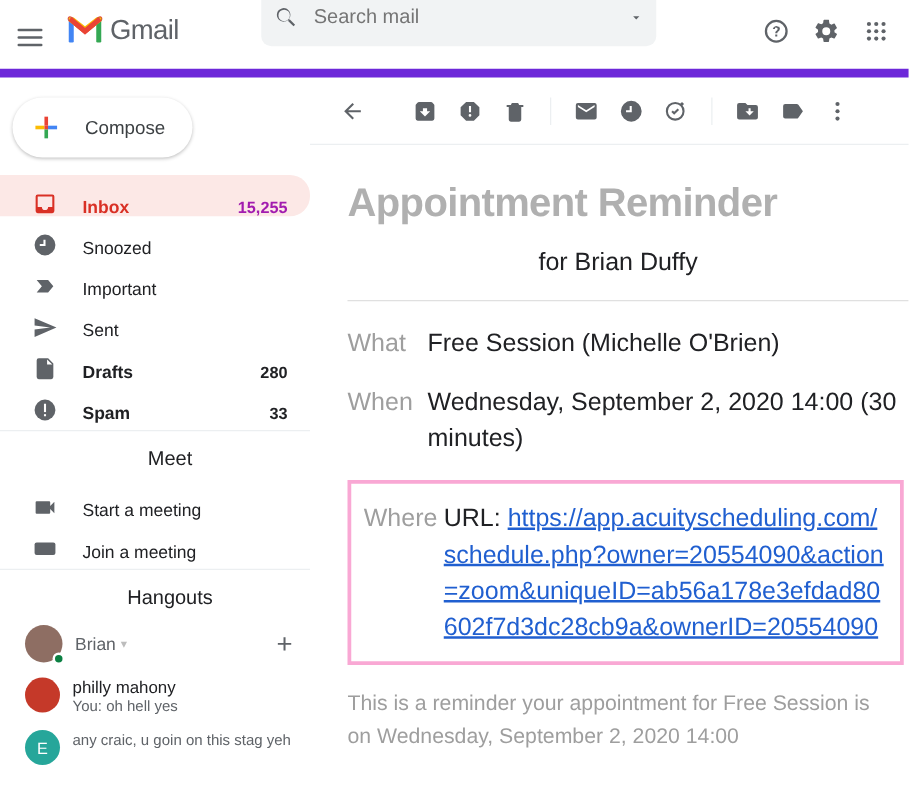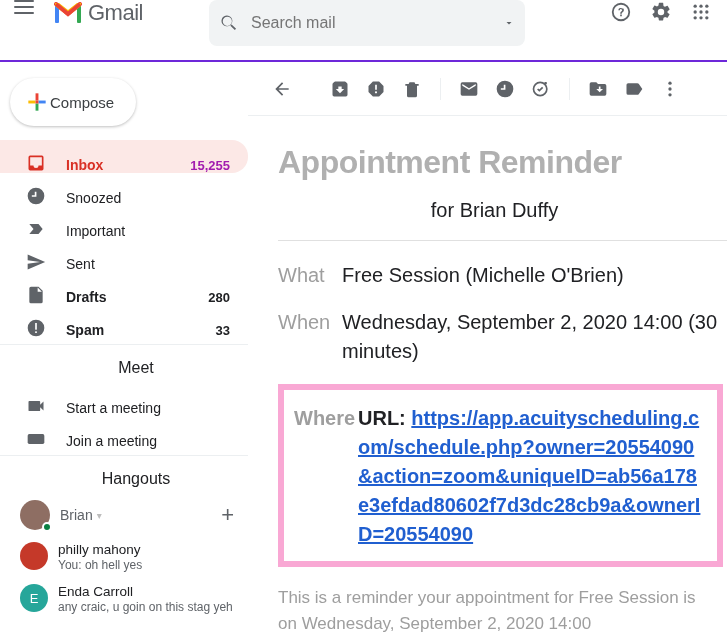--- a/index.html
+++ b/index.html
@@ -1,39 +1,39 @@
 <!DOCTYPE html>
 <html><head>
 <meta charset="utf-8">
 <style>
   * { box-sizing: border-box; margin: 0; padding: 0; font-family: Arial, Helvetica, sans-serif; }
   body { width: 727px; height: 641px; background: #fff; overflow: hidden; color: #202124; }
   
   .header {
-    display: flex; align-items: flex-start; height: 62px; padding: 0 14px; border-bottom: 2px solid #6d28d9;
+    display: flex; align-items: flex-end; height: 62px; padding: 18px 14px; border-bottom: 7px solid #6d28d9;
   }
   .burger { width: 20px; height: 14px; display:flex; flex-direction:column; justify-content:space-between; cursor:pointer; }
   .burger span { height:2px; background:#5f6368; display:block; border-radius:1px;}
   .logo { display:flex; align-items:center; margin-left:20px; }
   .gmail-text { font-size:22px; color:#5f6368; margin-left:6px; letter-spacing:-0.5px; }
   .search {
     display:flex; align-items:center; background:#f1f3f4; border-radius:8px; height:46px;
     margin-left: 66px; width: 316px; padding: 0 10px;
   }
   .search svg { fill:#5f6368; }
   .search input { border:none; background:transparent; font-size:16px; color:#1d4ed8; margin-left:12px; outline:none; flex:1; }
   .search .dd { margin-left:auto; }
   .header-right { display:flex; align-items:center; gap:16px; margin-left:auto; }
   .hicon svg { fill:#5f6368; }
   .hicon { cursor:pointer; display:flex; align-items:center; justify-content:center; width:24px; height:24px; }
   
   .body { display:flex; height: calc(641px - 62px); }
   .sidebar { width: 248px; flex-shrink:0; padding-top:10px; }
   .compose {
-    display:inline-flex; align-items:center; gap:0; height:48px; padding:0 22px 0 14px;
+    display:inline-flex; align-items:center; gap:18px; height:48px; padding:0 22px 0 14px;
     border-radius:24px; box-shadow: 0 1px 3px rgba(0,0,0,0.25); margin:6px 0 14px 10px; cursor:pointer;
     background:#fff;
   }
   .nav { list-style:none; }
   .nav li {
     display:flex; align-items:flex-end; height:33px; padding:0 18px 0 26px; font-size:14px; cursor:pointer;
     border-top-right-radius:16px; border-bottom-right-radius:16px;
   }
   .nav li .label { margin-left:20px; }
   .nav li .count { margin-left:auto; font-size:13px; }
@@ -62,21 +62,21 @@
   .tb { width:32px; height:32px; display:flex; align-items:center; justify-content:center; cursor:pointer; }
   .tb svg { fill:#5f6368; width:20px; height:20px;}
   .toolbar .sep { width:1px; height:22px; background:#eceff1; margin:0 8px; }
   .email { padding: 18px 0 0 30px; overflow-y:auto; }
   .etitle { font-size:32px; font-weight:700; color:#b0b0b0; margin:10px 0 18px 0; letter-spacing:-0.5px; }
   .efor   { font-size:20px; color:#202124; text-align:center; padding-right:16px; margin-bottom:18px;}
   .ehr { border:none; border-top:1px solid #e0e0e0; margin: 0 0 20px 0; }
   .row { display:flex; font-size:20px; line-height:1.45; margin-bottom:18px; }
   .row .k { width:64px; color:#9e9e9e; flex-shrink:0; }
   .row .v { color:#202124; }
-  .where-box { border:6px solid #f9a8d4; padding:14px 10px 12px 10px; margin:0 4px 18px 0;font-weight:bold; }
+  .where-box { border:3px solid #f9a8d4; padding:14px 10px 12px 10px; margin:0 4px 18px 0; }
   .where-box .row { margin-bottom:0; }
   .where-box a { color:#205fd0; text-decoration:underline; word-break:break-all; }
   .reminder { font-size:17px; color:#9e9e9e; line-height:1.5; padding-right:10px;}
 </style>
 </head>
 <body>
 
 <div class="header">
   <div class="burger">
     <span></span>
@@ -223,21 +223,20 @@
       <div class="ctext">
         <div class="cname">philly mahony</div>
         <div class="cmsg">You: oh hell yes</div>
       </div>
     </div>
     <div class="chat">
       <div class="cavatar" style="background:#26a69a">
           <span>E</span>
         </div>
       <div class="ctext">
-        <div class="cname">Enda Carroll</div>
         <div class="cmsg">any craic, u goin on this stag yeh</div>
       </div>
     </div>
   </div>
 
   <div class="main">
     <div class="toolbar">
       <div class="tb">
           <svg viewBox="0 0 24 24">
             <path d="M20 11H7.83l5.59-5.59L12 4l-8 8 8 8 1.41-1.41L7.83 13H20z"></path>

